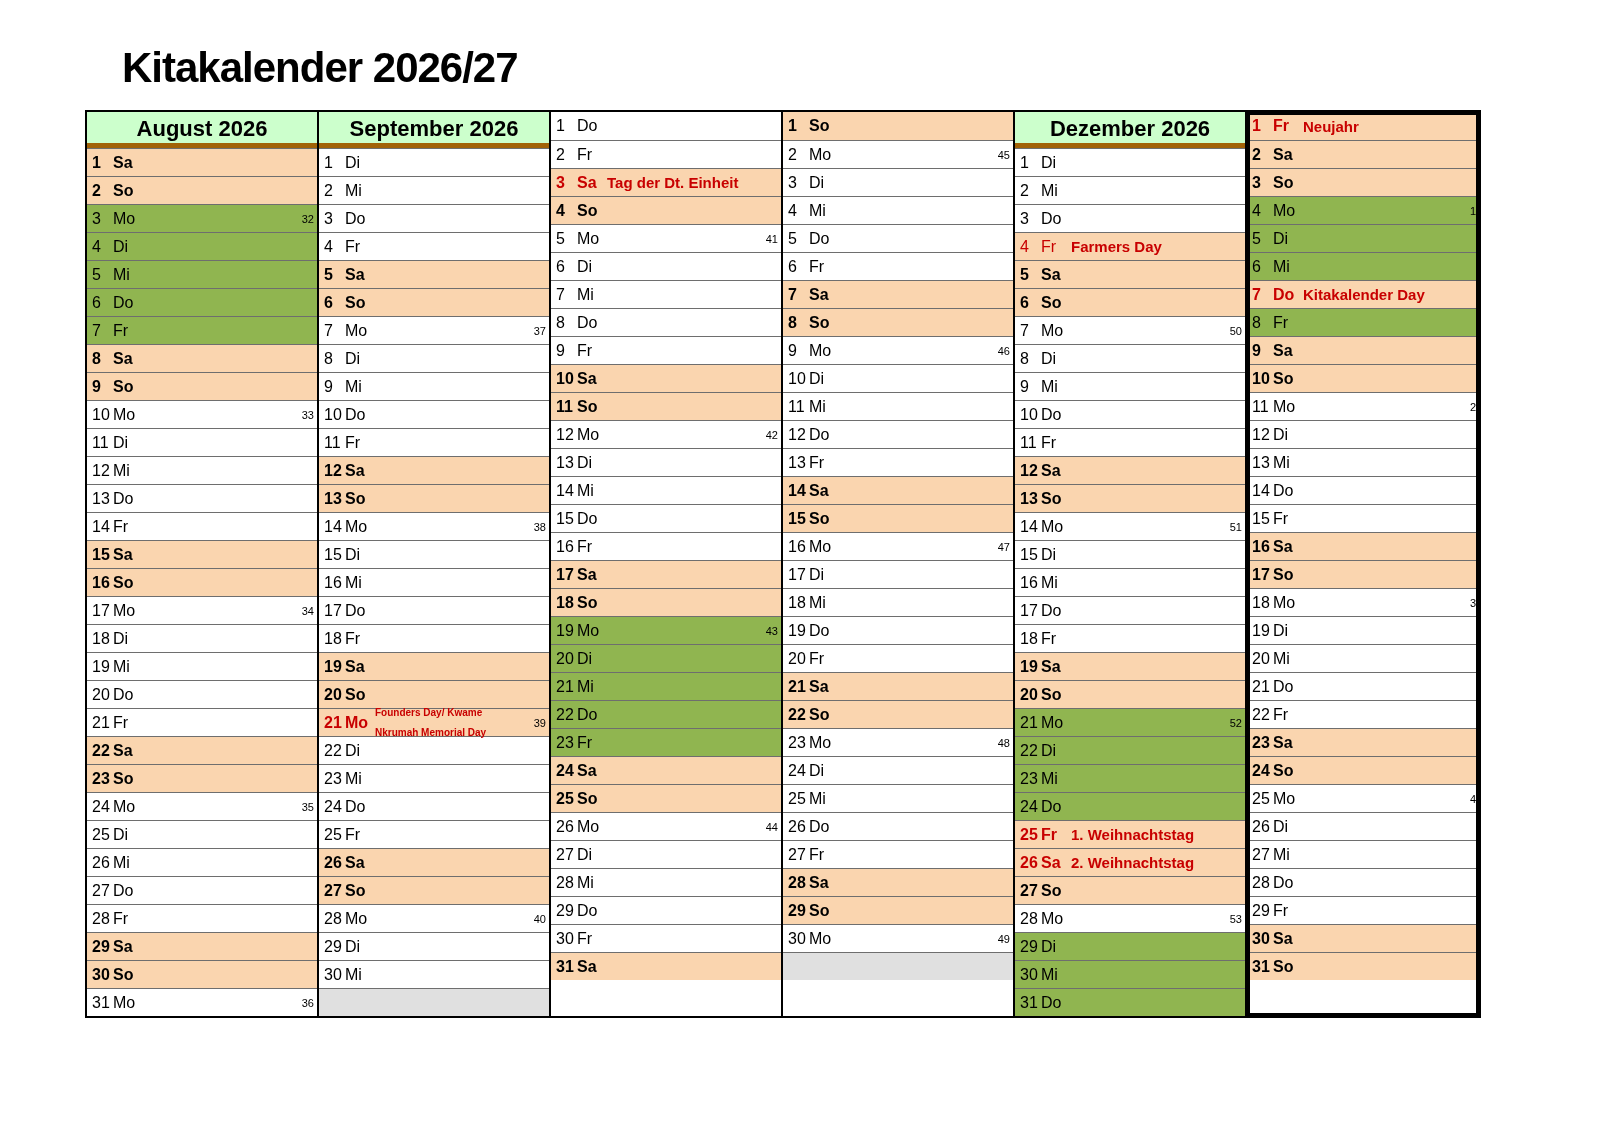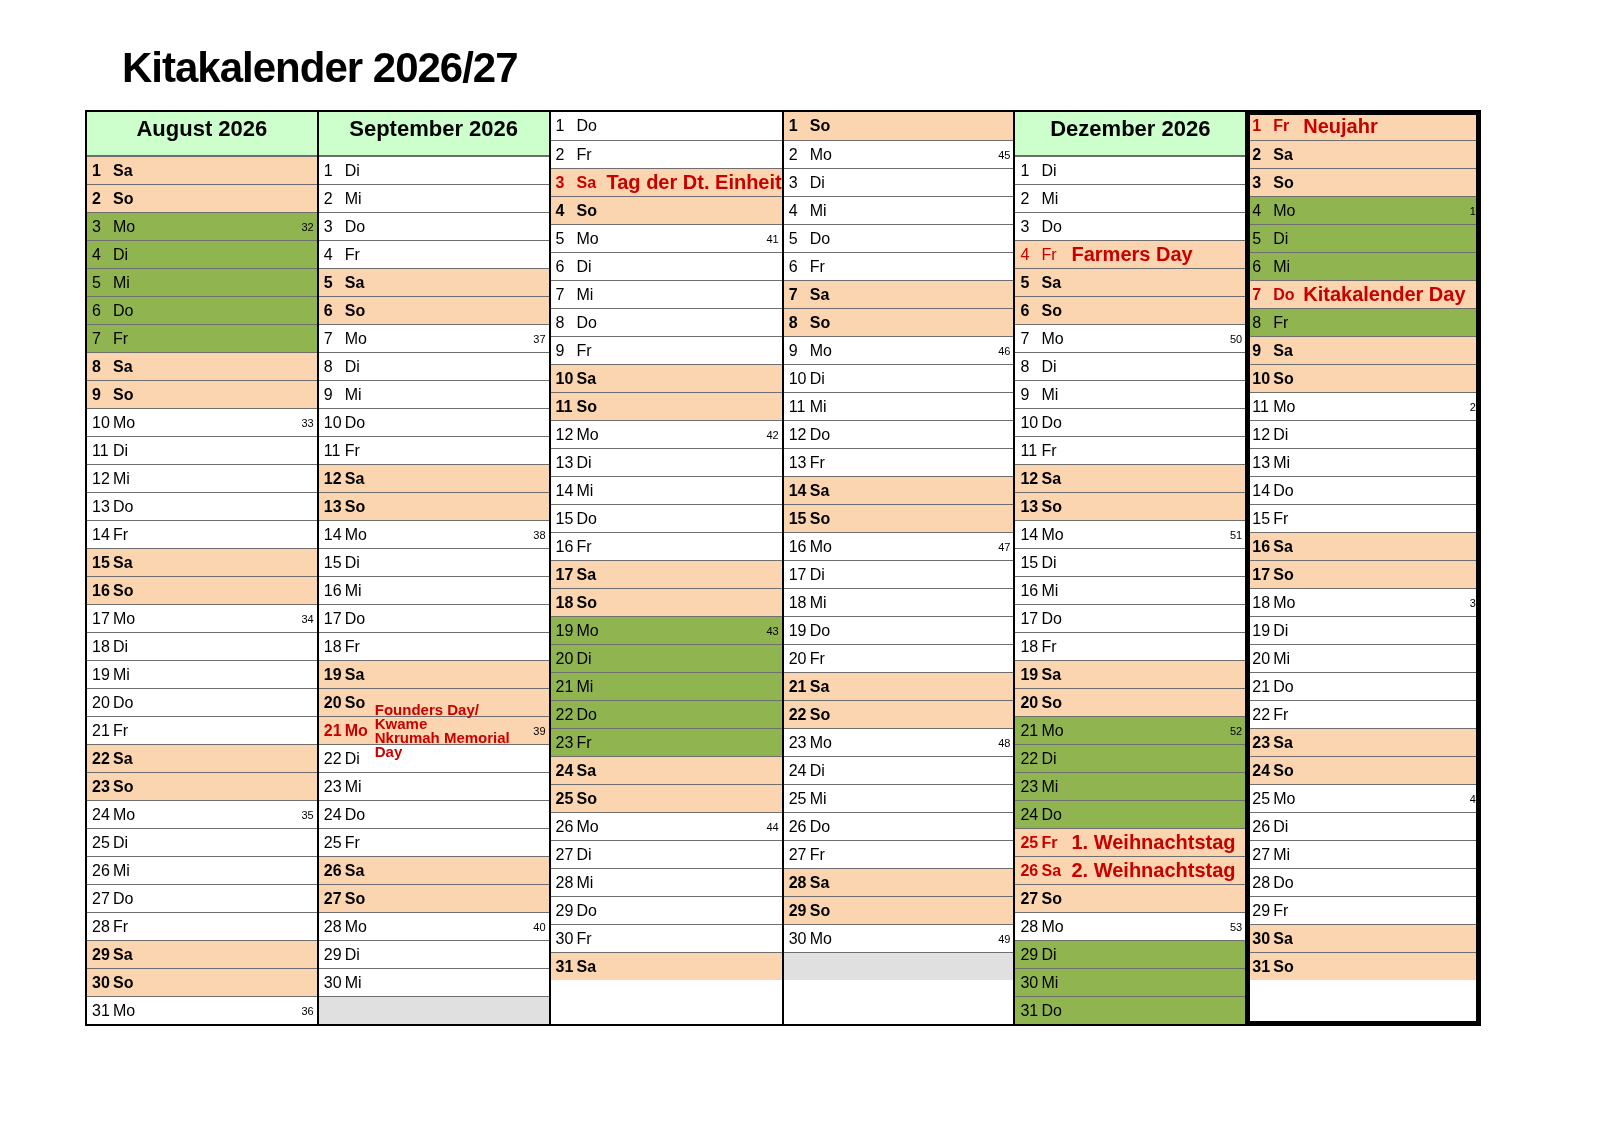--- a/index.html
+++ b/index.html
@@ -10,37 +10,37 @@
   html,body{width:1600px; height:1131px; background:#fff;
     font-family:"Liberation Sans", sans-serif; color:#000; overflow:hidden;}
   .title{position:absolute; left:88px; top:44px; font-size:42px; font-weight:bold;
     letter-spacing:-1px; white-space:nowrap;margin-left:34px;}
   .calendar{position:absolute; left:85px; top:110px; width:1396px;
     border:2px solid #000; display:grid; grid-template-columns:repeat(6,1fr); background:#fff;}
   .month-col{position:relative; border-right:2px solid #000;}
   .month-col:last-child{border-right:none;}
   .month-col.highlight::after{content:""; position:absolute; inset:0;
     border:3px solid #000; pointer-events:none;}
-  .month-header{height:44px; line-height:34px; text-align:center; font-size:22px;
-    font-weight:bold; border-bottom:1px solid #a16207;}
+  .month-header{height:36px; line-height:34px; text-align:center; font-size:22px;
+    font-weight:bold; border-bottom:5px solid #a16207;}
   .month-header.green{background:var(--header-green);}
   .month-header.blue{background:var(--header-blue);}
   .day-row{height:28px; display:flex; align-items:center; border-top:1px solid var(--grid);
     font-size:16px; overflow:visible; background:#fff;}
   .day-row:first-of-type{border-top:none;}
   .day-row.bg-we{background:var(--weekend);}
   .day-row.bg-vac{background:var(--vacation);}
   .day-row.bg-off{background:var(--empty);}
   .day-row.bold .dnum,.day-row.bold .dwd{font-weight:bold;}
   .day-row.red .dnum,.day-row.red .dwd{color:var(--holiday-red);}
   .dnum{width:26px; padding-left:5px; flex:none;}
   .dwd{width:30px; flex:none;}
-  .holiday{flex:1 1 auto; font-size:20px; font-weight:bold; color:var(--holiday-red);
+  .holiday{flex:1 1 auto; font-size:15px; font-weight:bold; color:var(--holiday-red);
     white-space:nowrap; overflow:visible;}
-  .holiday.small{font-size:15px; line-height:14px; white-space:pre-line;}
+  .holiday.small{font-size:10px; line-height:20px; white-space:pre-line;}
   .wk{margin-left:auto; flex:none; font-size:11px; color:#000; padding-right:3px;
     font-weight:normal; text-align:left;}
 </style>
 </head>
 <body>
 
 <div class="title">Kitakalender 2026/27</div>
 <div class="calendar" id="calendar">
     <div class="month-col">
       <div class="month-header green">August 2026</div>

